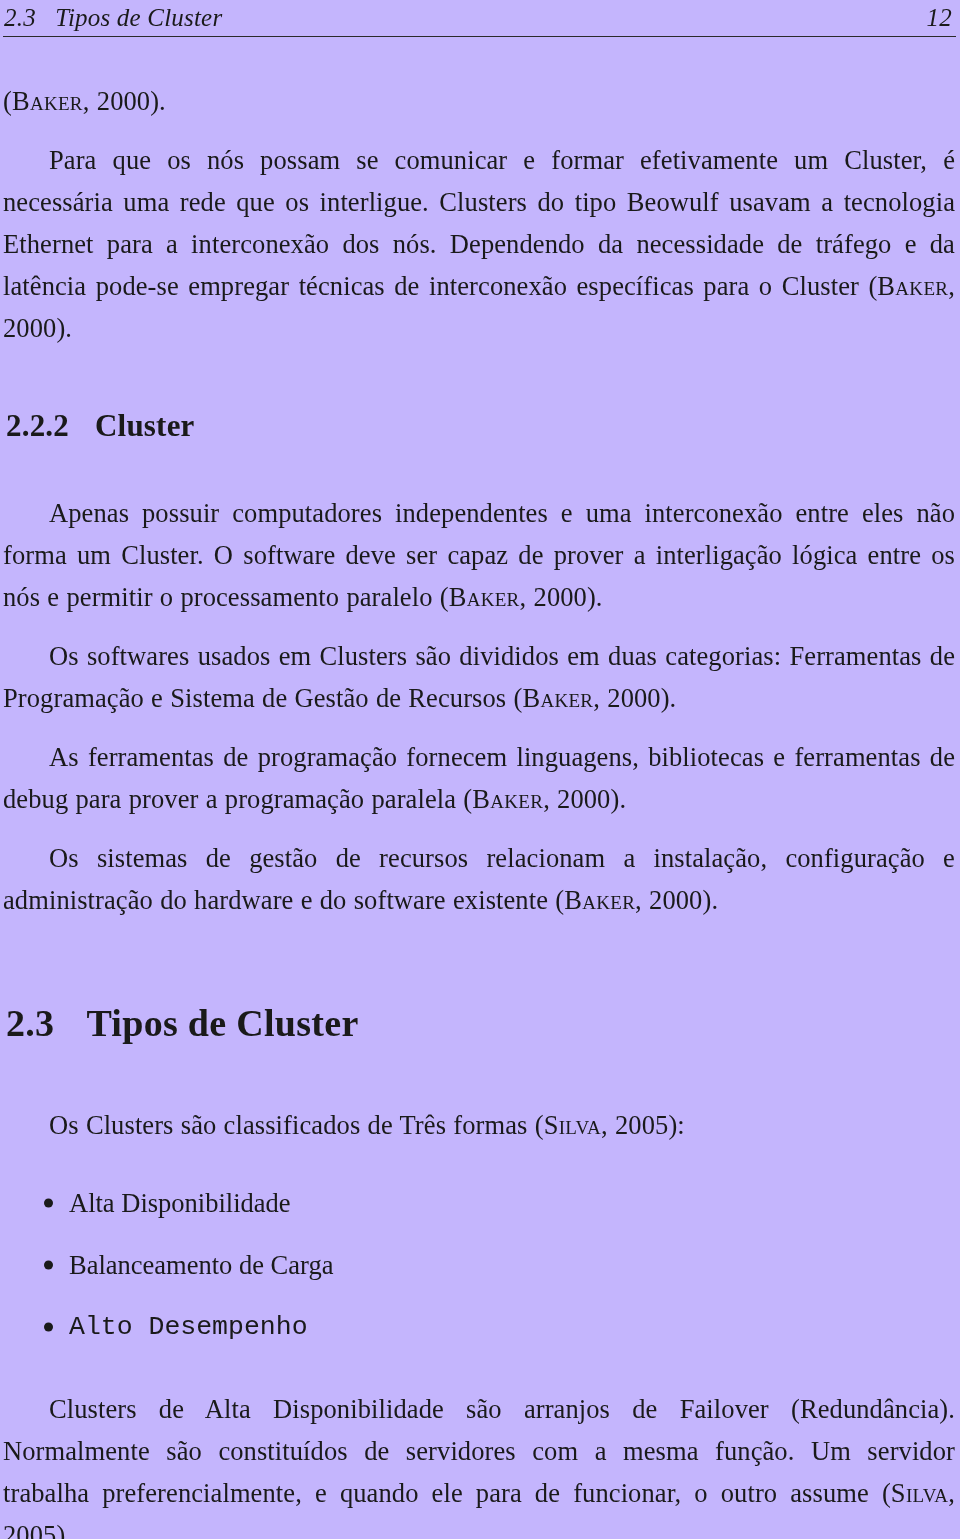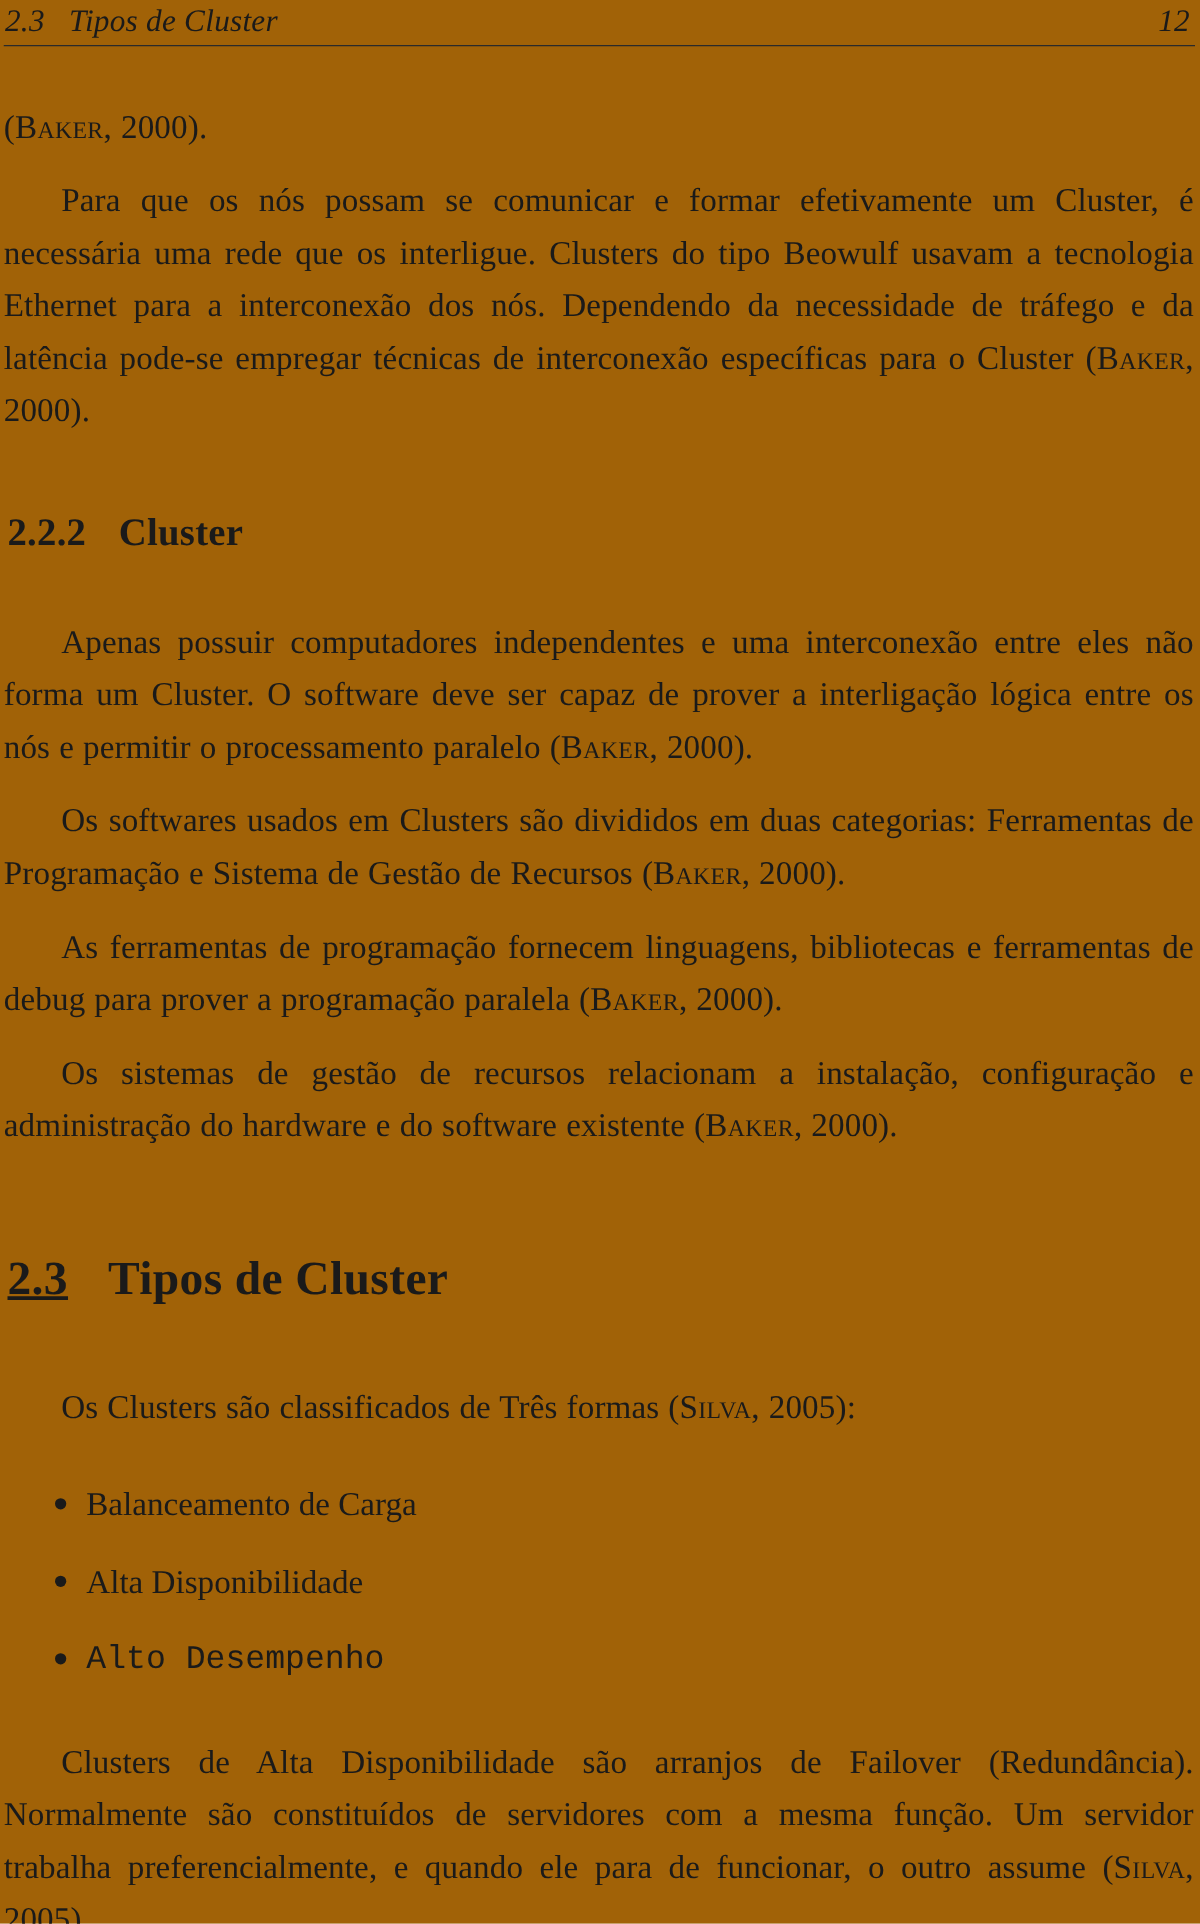--- a/index.html
+++ b/index.html
@@ -13,21 +13,21 @@
     font-family: "Liberation Serif", "DejaVu Serif", serif;
     color: #1a1a1a;
     overflow: hidden;
   }
   .page {
     position: relative;
     width: 960px;
     height: 1539px;
     box-sizing: border-box;
     padding: 0;
-    background: #a16207;
+    background: #c4b5fd;
   }
   
   .running-head {
     position: relative;
     display: flex;
     align-items: baseline;
     justify-content: space-between;
     padding: 4px 8px 0 4px;
     font-style: italic;
     font-size: 25px;
@@ -78,21 +78,21 @@
   h3.subsection .num { margin-right: 26px; }
 
   h2.section {
     margin: 0;
     font-size: 38px;
     font-weight: bold;
     line-height: 1.2;
     letter-spacing: 0.3px;
     padding: 0 0 0 3px;
   }
-  h2.section .num { margin-right: 32px; text-decoration: underline; }
+  h2.section .num { margin-right: 32px; }
 
   .sp-before-subsection { height: 58px; }
   .sp-after-subsection  { height: 48px; }
   .sp-before-section    { height: 80px; }
   .sp-after-section     { height: 58px; }
 
   
   ul.bullets {
     list-style: none;
     margin: 36px 0 0 0;
@@ -161,25 +161,25 @@
       <span class="num">2.3</span><span>Tipos de Cluster</span>
     </h2>
 
     <div class="sp-after-section"></div>
 
     <p class="para indent">Os Clusters são classificados de Três formas (<span class="sc">Silva</span>, 2005):</p>
 
     <ul class="bullets">
       <li>
         <span class="dot"></span>
-        <span>Balanceamento de Carga</span>
+        <span>Alta Disponibilidade</span>
       </li>
       <li>
         <span class="dot"></span>
-        <span>Alta Disponibilidade</span>
+        <span>Balanceamento de Carga</span>
       </li>
       <li>
         <span class="dot"></span>
         <span>Alto Desempenho</span>
       </li>
     </ul>
 
     <div class="sp-after-bullets"></div>
 
     <p class="para indent">Clusters de Alta Disponibilidade são arranjos de Failover (Redundância). Normalmente são constituídos de servidores com a mesma função. Um servidor trabalha preferencialmente, e quando ele para de funcionar, o outro assume (<span class="sc">Silva</span>, 2005).</p>

